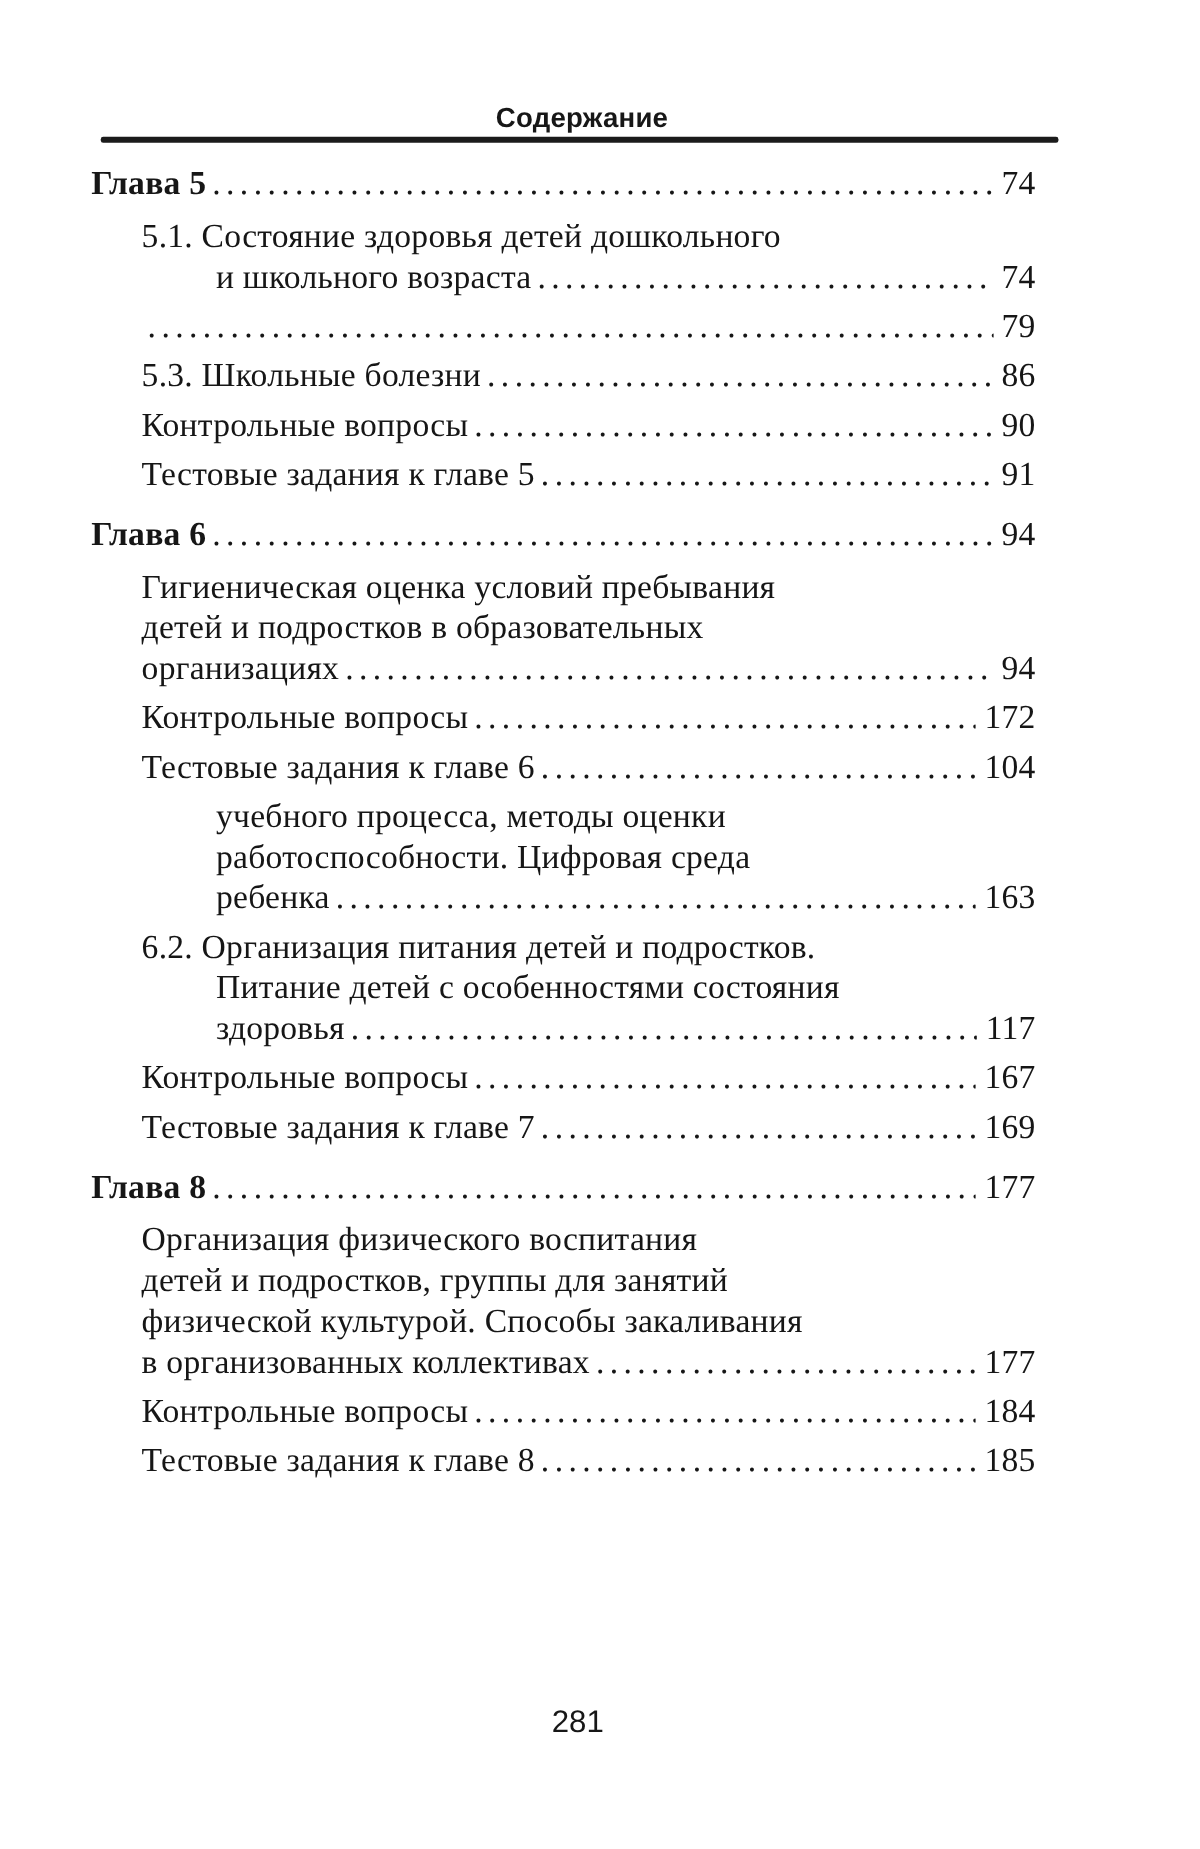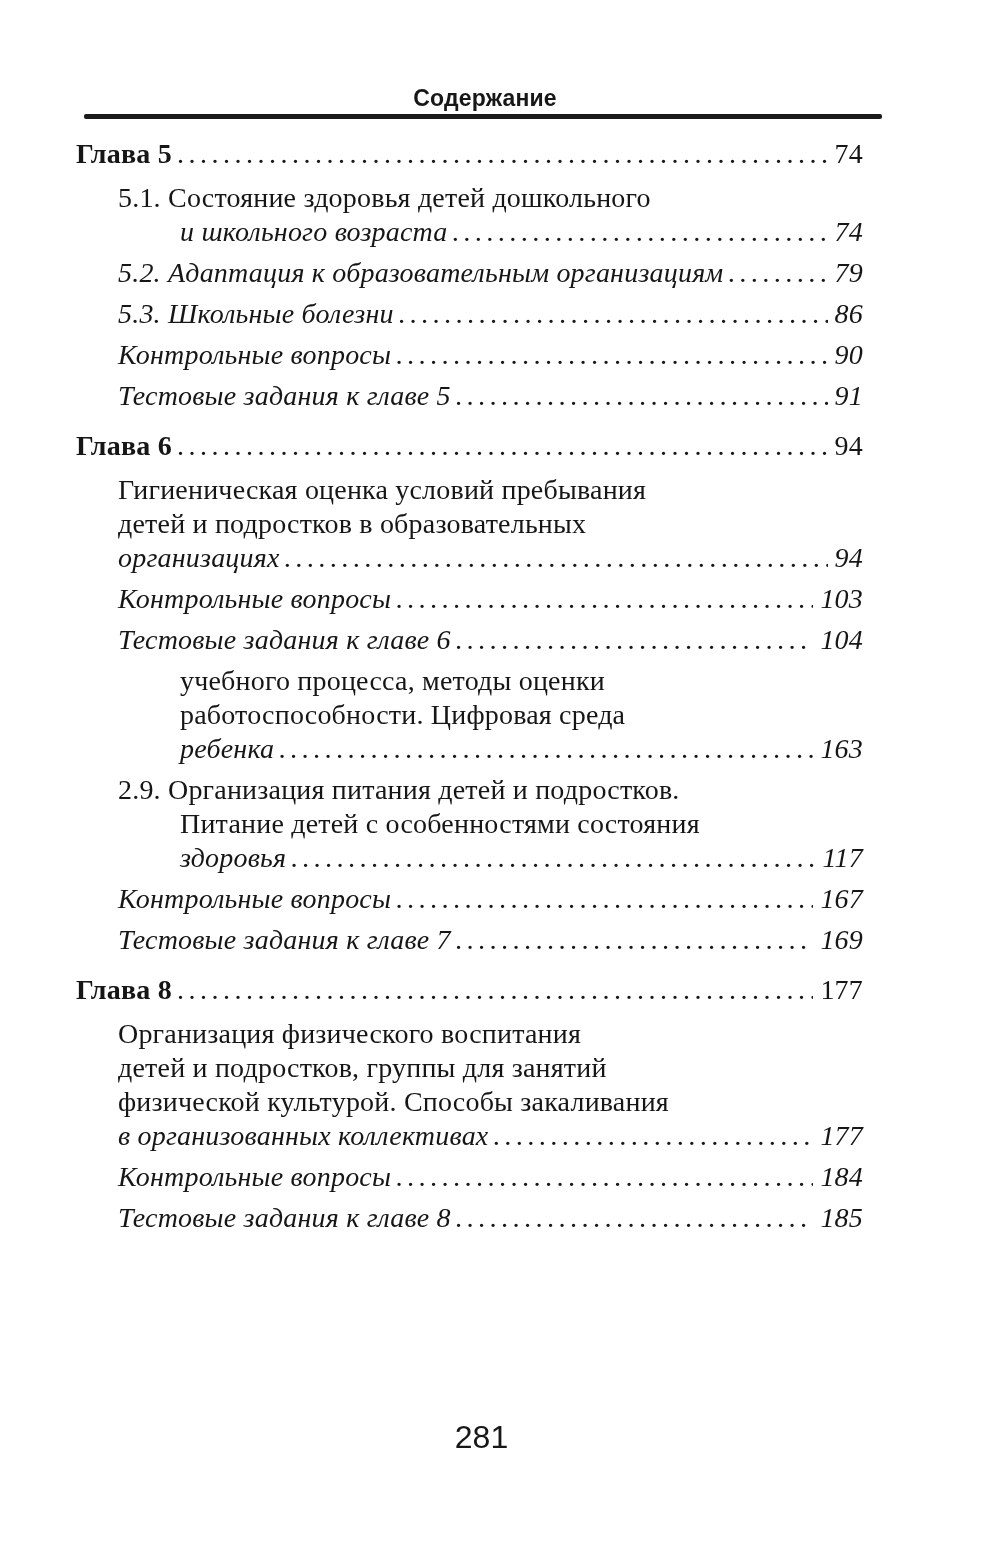--- a/index.html
+++ b/index.html
@@ -37,42 +37,42 @@
   }
   .chapter {
     display: flex;
     align-items: baseline;
     margin: 16px 0 10px 0;
   }
   .section:first-child .chapter { margin-top: 0; }
   .chlabel { font-weight: bold; white-space: nowrap; }
   .entry { margin: 0 0 7px 42px; }
   .l { line-height: 34px; }
-  .flexrow { display: flex; align-items: flex-end; font-style: italic; }
+  .flexrow { display: flex; align-items: flex-end; }
   .hang { margin-left: 62px; }
   .txt { white-space: nowrap; }
   .dots {
     flex: 1 1 auto;
     overflow: hidden;
     white-space: nowrap;
     min-width: 16px;
     margin: 0 7px 0 5px;
   }
   .dots::before {
     content: "........................................................................................................................";
     letter-spacing: 4.5px;
     font-weight: normal;
   }
   .pg { white-space: nowrap; font-weight: normal; }
   .footer-page-number {
     position: absolute;
     top: 1419px; left: 88px; width: 787px;
     text-align: center;
     font-family: "Liberation Sans", "DejaVu Sans", sans-serif;
-    font-size: 32px;
+    font-size: 26px;
     color: #171717;
   }
 </style>
 </head>
 <body>
 
 <div class="page">
 
   <div class="header-title">Содержание</div>
   <div class="header-rule"></div>
@@ -88,21 +88,20 @@
       <div class="entry">
         <div class="l">5.1. Состояние здоровья детей дошкольного</div>
         <div class="l flexrow hang">
           <span class="txt">и школьного возраста</span>
           <span class="dots"></span>
           <span class="pg">74</span>
         </div>
       </div>
       <div class="entry">
         <div class="l flexrow">
-          <span class="txt">5.2. Адаптация к образовательным организациям</span>
           <span class="dots"></span>
           <span class="pg">79</span>
         </div>
       </div>
       <div class="entry">
         <div class="l flexrow">
           <span class="txt">5.3. Школьные болезни</span>
           <span class="dots"></span>
           <span class="pg">86</span>
         </div>
@@ -135,21 +134,21 @@
         <div class="l flexrow">
           <span class="txt">организациях</span>
           <span class="dots"></span>
           <span class="pg">94</span>
         </div>
       </div>
       <div class="entry">
         <div class="l flexrow">
           <span class="txt">Контрольные вопросы</span>
           <span class="dots"></span>
-          <span class="pg">103</span>
+          <span class="pg">172</span>
         </div>
       </div>
       <div class="entry">
         <div class="l flexrow">
           <span class="txt">Тестовые задания к главе 6</span>
           <span class="dots"></span>
           <span class="pg">104</span>
         </div>
       </div>
     </div>
@@ -158,21 +157,21 @@
       <div class="entry">
         <div class="l hang">учебного процесса, методы оценки</div>
         <div class="l hang">работоспособности. Цифровая среда</div>
         <div class="l flexrow hang">
           <span class="txt">ребенка</span>
           <span class="dots"></span>
           <span class="pg">163</span>
         </div>
       </div>
       <div class="entry">
-        <div class="l">2.9. Организация питания детей и подростков.</div>
+        <div class="l">6.2. Организация питания детей и подростков.</div>
         <div class="l hang">Питание детей с особенностями состояния</div>
         <div class="l flexrow hang">
           <span class="txt">здоровья</span>
           <span class="dots"></span>
           <span class="pg">117</span>
         </div>
       </div>
       <div class="entry">
         <div class="l flexrow">
           <span class="txt">Контрольные вопросы</span>

